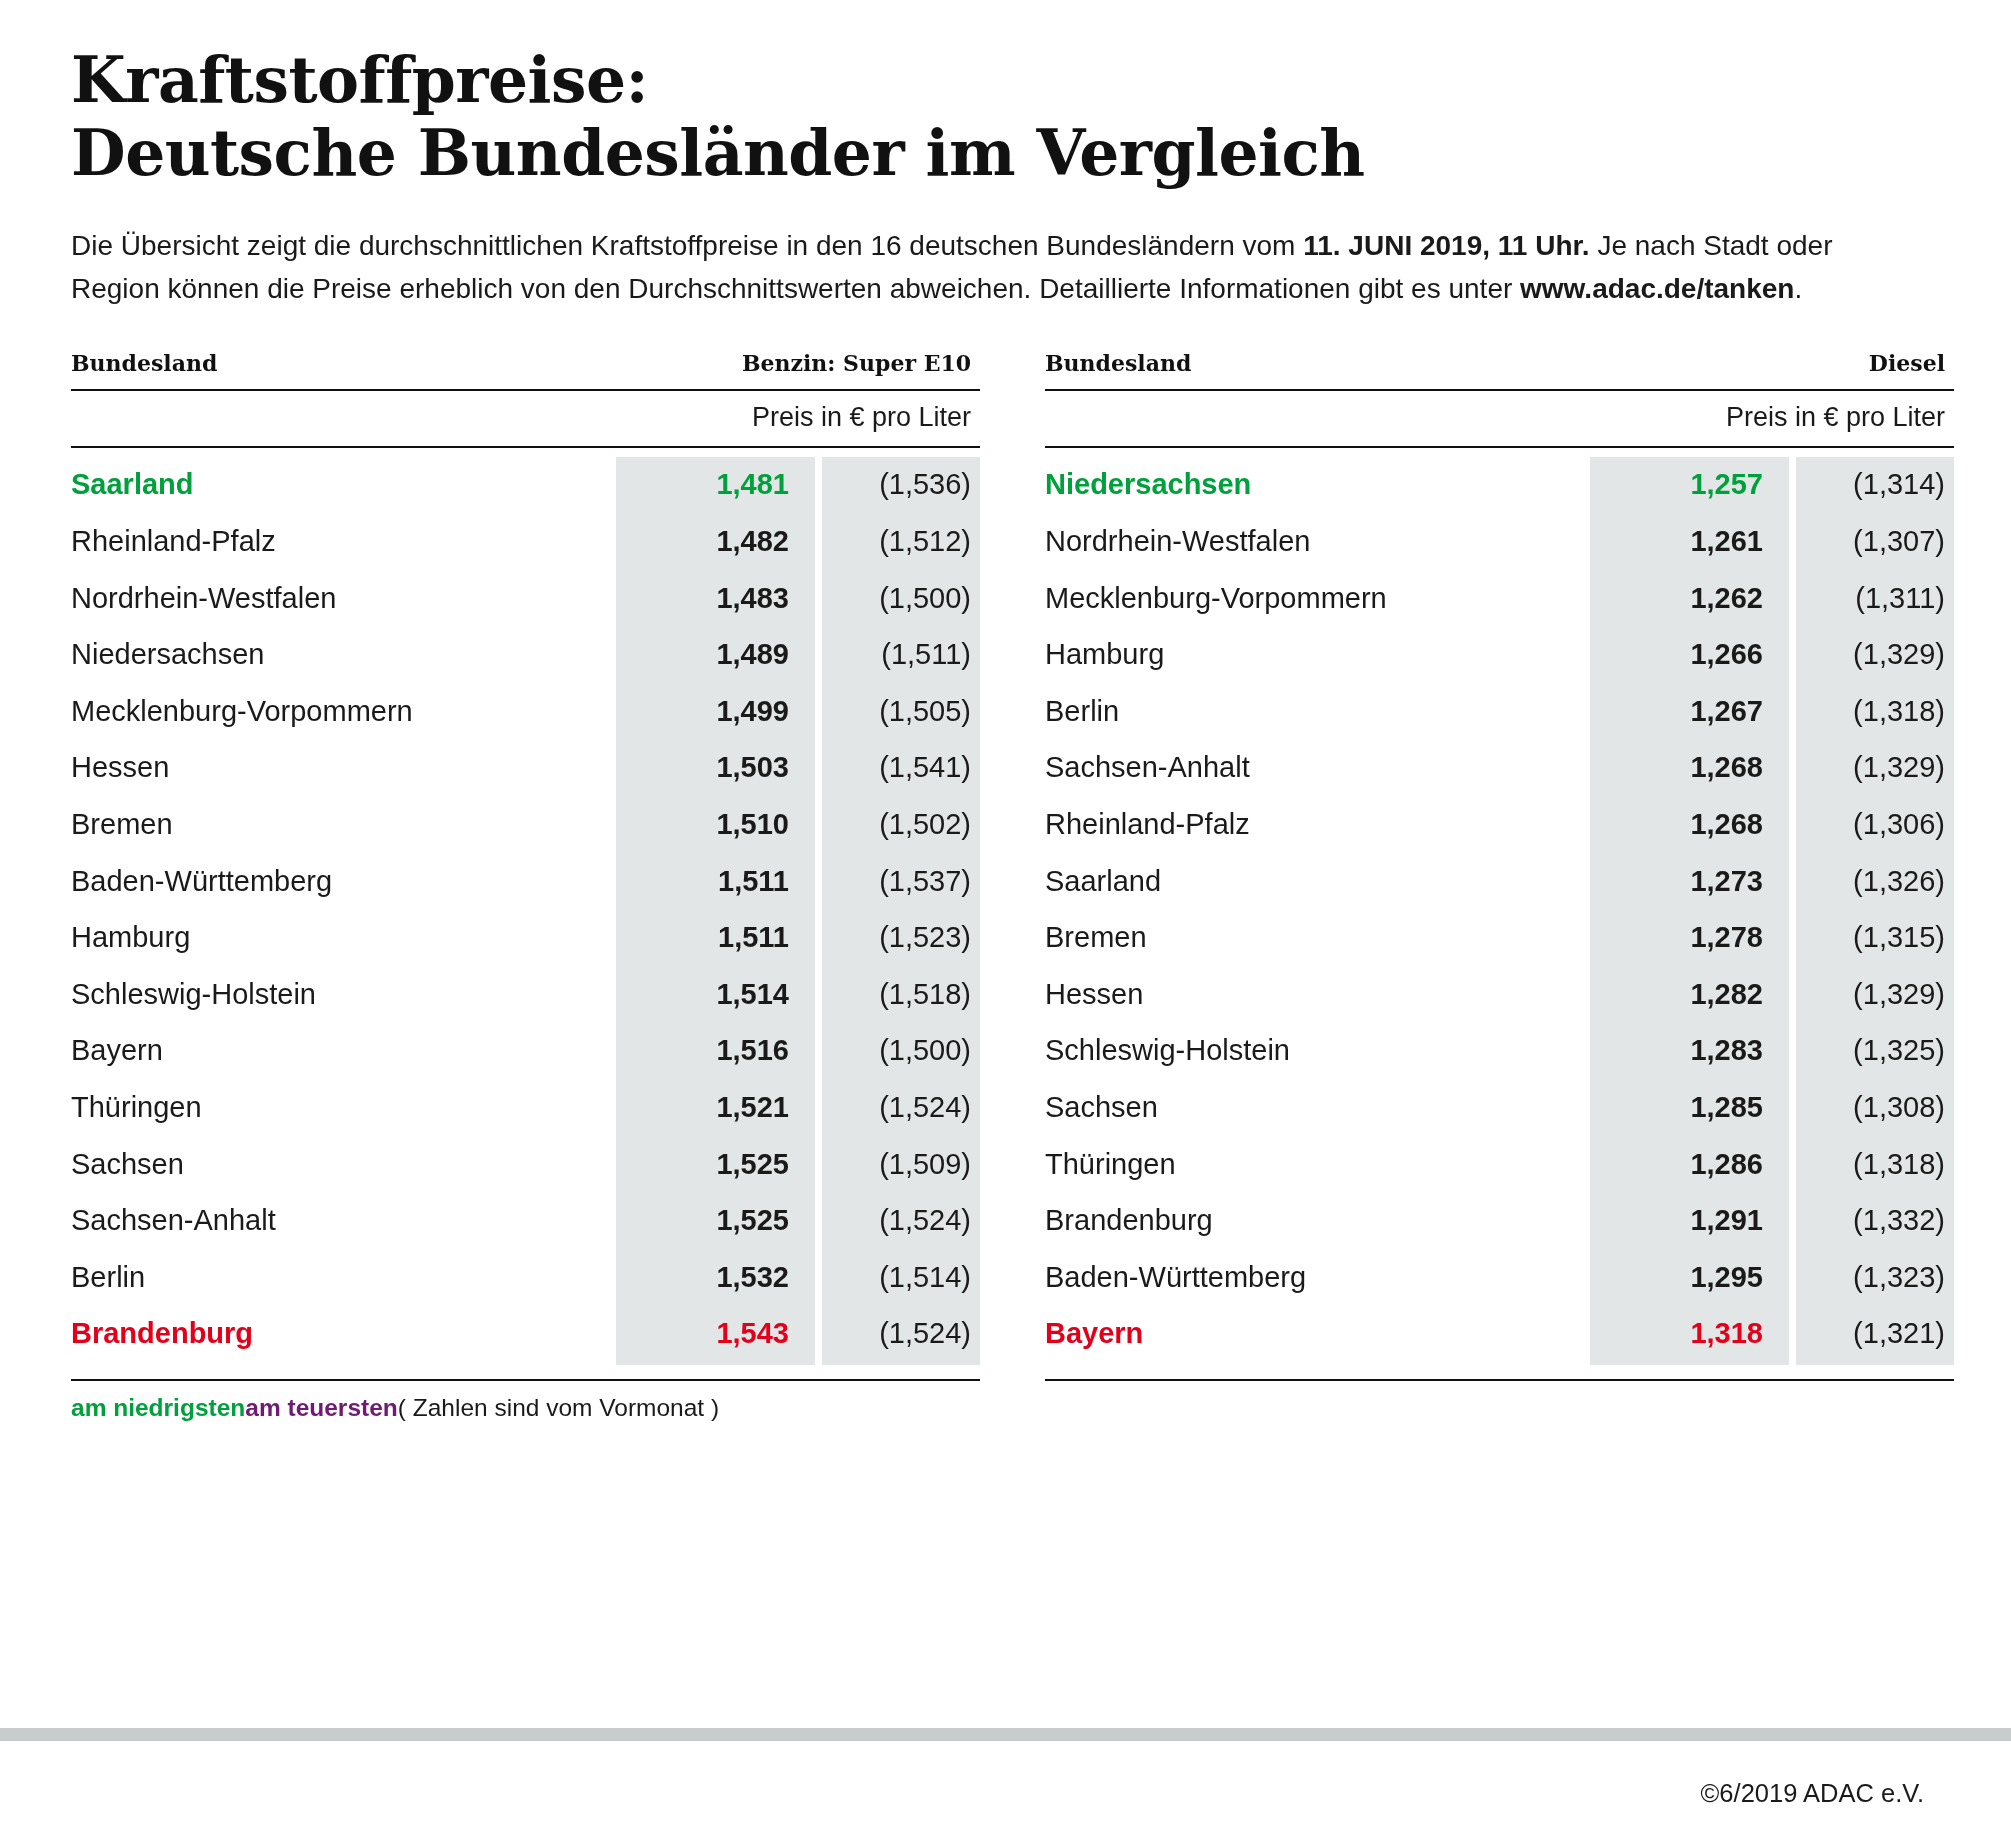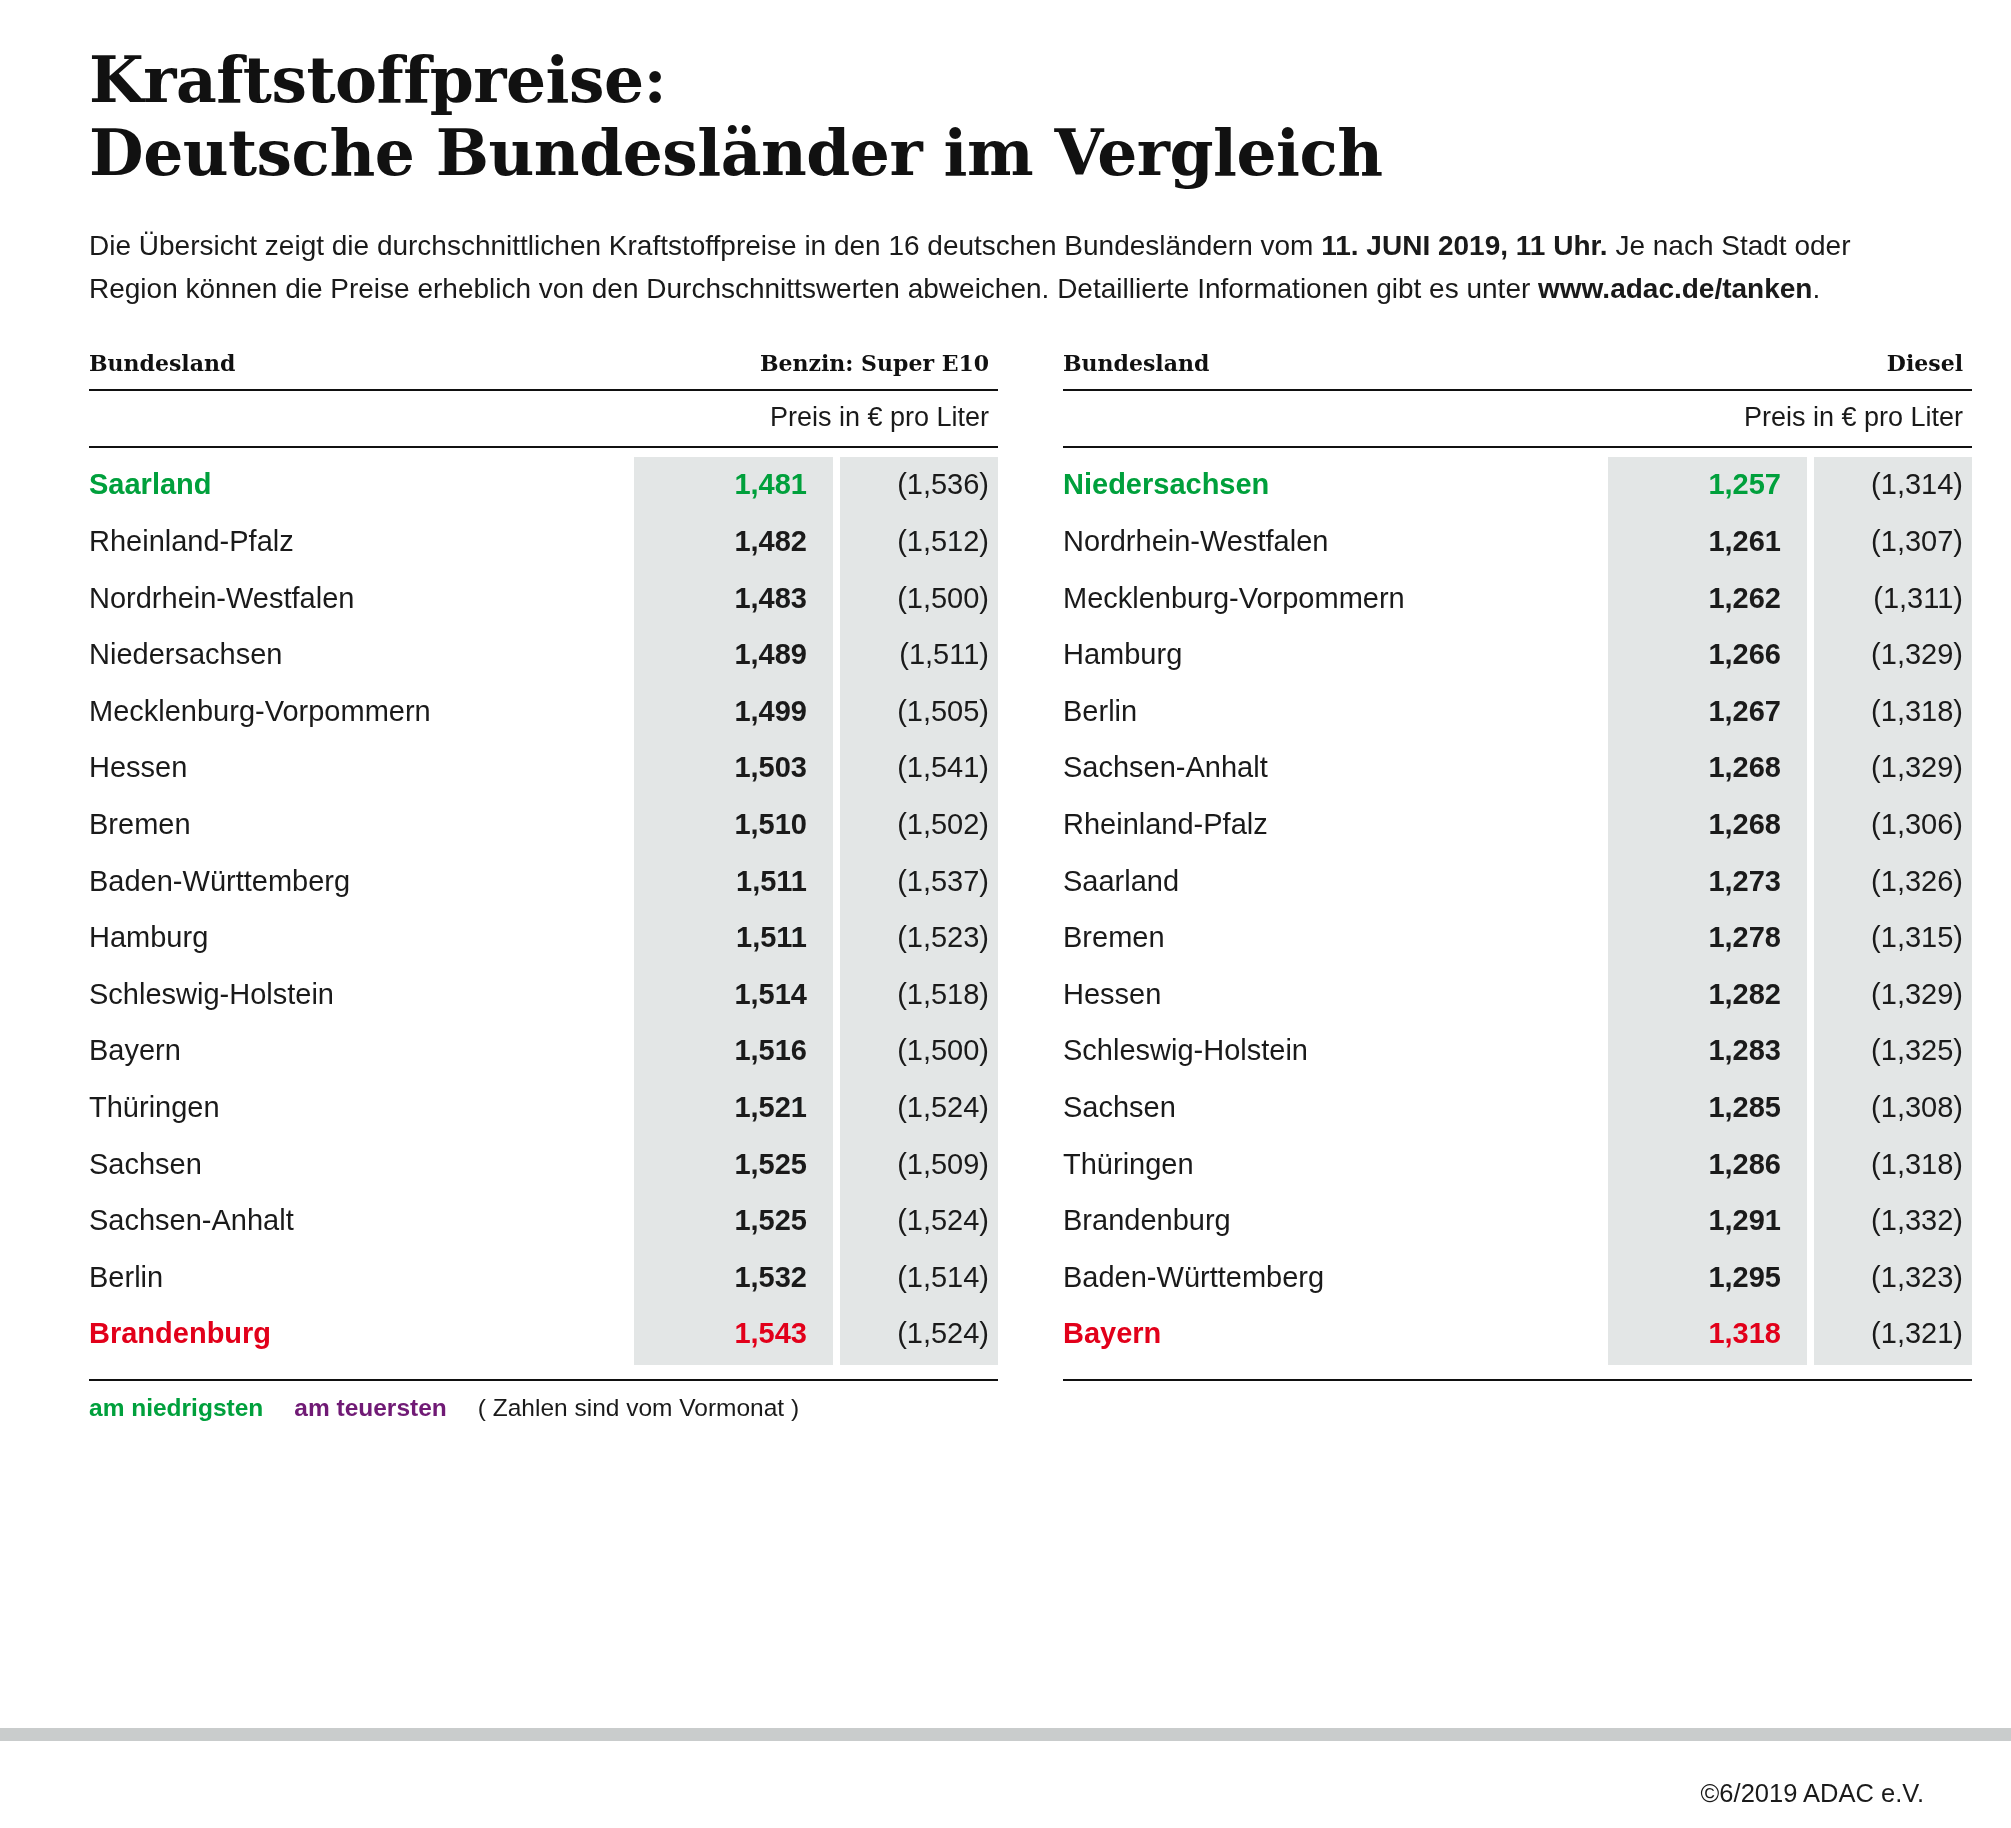--- a/index.html
+++ b/index.html
@@ -15,21 +15,21 @@
     overflow: hidden;
   }
   .page {
     position: relative;
     width: 2011px;
     height: 1828px;
     padding: 0;
     box-sizing: border-box;
   }
   .inner {
-    padding: 44px 87px 0 89px;
+    padding: 44px 87px 0 71px;
   }
 
   
   .headline {
     font-family: "DejaVu Serif", serif;
     font-weight: bold;
     font-size: 63px;
     line-height: 1.16;
     letter-spacing: -0.5px;
     color: #111111;
@@ -120,21 +120,20 @@
 
   tbody.data tr.last td { padding-bottom: 14.5px; }
 
   .legend {
     margin-top: 14.5px;
     padding-top: 12.7px;
     border-top: 2.7px solid #111111;
     font-size: 24.5px;
     display: flex;
     align-items: baseline;
-    gap: 31px;
   }
   .legend .lowlbl  { color: #00a03c; font-weight: bold; }
   .legend .highlbl { color: #701a75; font-weight: bold; }
   .legend .note    { color: #1a1a1a; text-align: right; }
 
   .col-rule-top {
     border-top: 2.7px solid #111111;
     margin-top: 14.5px;
     padding-top: 12.7px;
     height: 31px;

